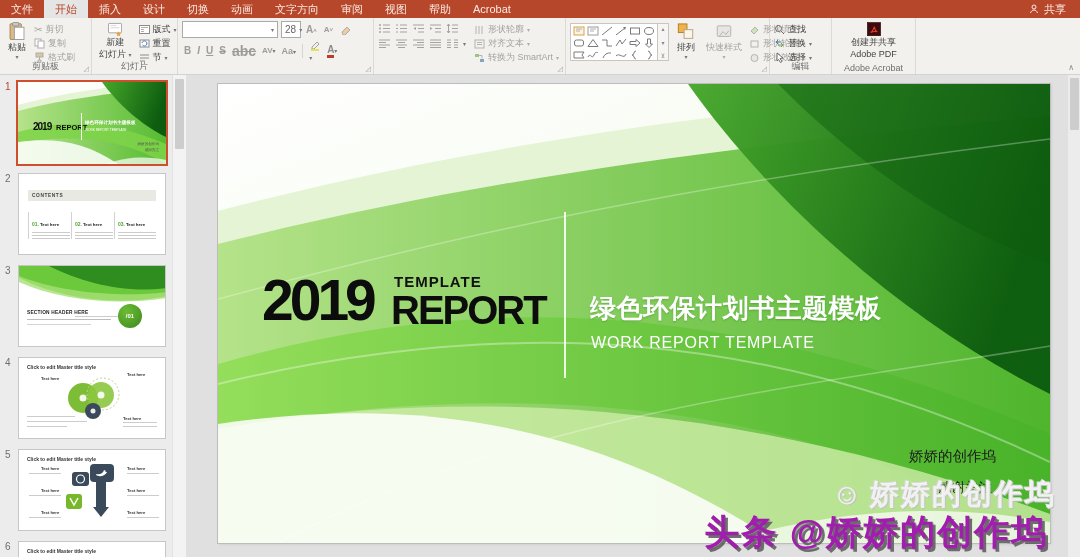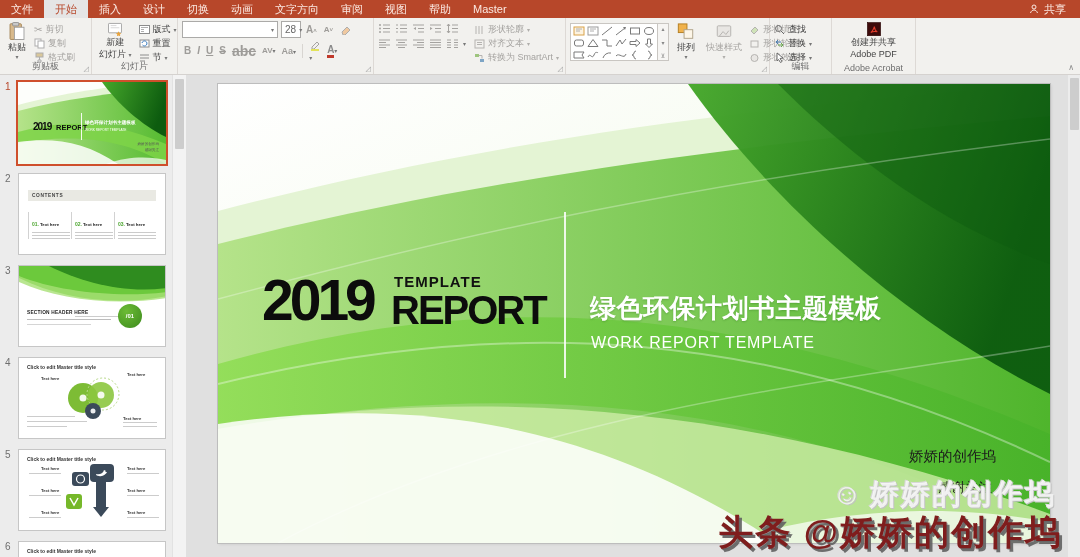--- a/index.html
+++ b/index.html
@@ -81,37 +81,37 @@
   .s-cn{position:absolute;left:372px;top:207px;font-size:26px;font-weight:bold;color:#fff;letter-spacing:.5px;white-space:nowrap;text-shadow:0 1px 2px rgba(20,80,10,.25)}
   .s-en{position:absolute;left:373px;top:250px;font-size:16px;color:#fff;letter-spacing:.8px;white-space:nowrap}
   .s-author{position:absolute;right:54px;top:363px;font-size:14.5px;color:#1b1b1b}
   .s-thanks{position:absolute;right:58px;top:395px;font-size:13.5px;color:#1b1b1b}
   .wscroll{position:absolute;top:0;right:0;width:13px;bottom:0;background:#ececec;border-left:1px solid #e0e0e0}
   .wthumb{position:absolute;top:3px;left:2px;width:9px;height:52px;background:#cdcdcd;border-radius:1px}
 
   
   .wm-ghost{position:absolute;right:24px;bottom:42px;font-size:29px;font-weight:bold;color:rgba(255,255,255,.75);text-shadow:1px 1px 0 #c2c2c2,-1px -1px 0 #d8d8d8;letter-spacing:2px;z-index:8;white-space:nowrap}
   .wm-smiley{display:inline-block;transform:rotate(-12deg);margin-right:6px;font-weight:normal}
-  .wm-main{position:absolute;right:18px;bottom:1px;font-size:35px;font-weight:800;color:#7f1d1d;letter-spacing:2px;text-shadow:3px 3px 0 rgba(96,96,96,.9),1px 1px 0 #9e9e9e;z-index:9;white-space:nowrap}
+  .wm-main{position:absolute;right:32px;bottom:1px;font-size:35px;font-weight:800;color:#a21caf;letter-spacing:2px;text-shadow:3px 3px 0 rgba(96,96,96,.9),1px 1px 0 #9e9e9e;z-index:9;white-space:nowrap}
 </style>
 </head>
 <body>
 
 <div class="titlebar">
   <div class="tab">文件</div>
   <div class="tab active">开始</div>
   <div class="tab">插入</div>
   <div class="tab">设计</div>
   <div class="tab">切换</div>
   <div class="tab">动画</div>
   <div class="tab">文字方向</div>
   <div class="tab">审阅</div>
   <div class="tab">视图</div>
   <div class="tab">帮助</div>
-  <div class="tab">Master</div>
+  <div class="tab">Acrobat</div>
   <div class="share">
     <span class="wicon">
       <svg width="10" height="10" viewBox="0 0 10 10">
           <circle cx="5" cy="3" r="2" fill="none" stroke="#fbe9e2"></circle>
           <path d="M1.5 9c.6-2 2-3 3.5-3s2.9 1 3.5 3" fill="none" stroke="#fbe9e2"></path>
         </svg>
     </span>
     <span>共享</span>
   </div>
 </div>

